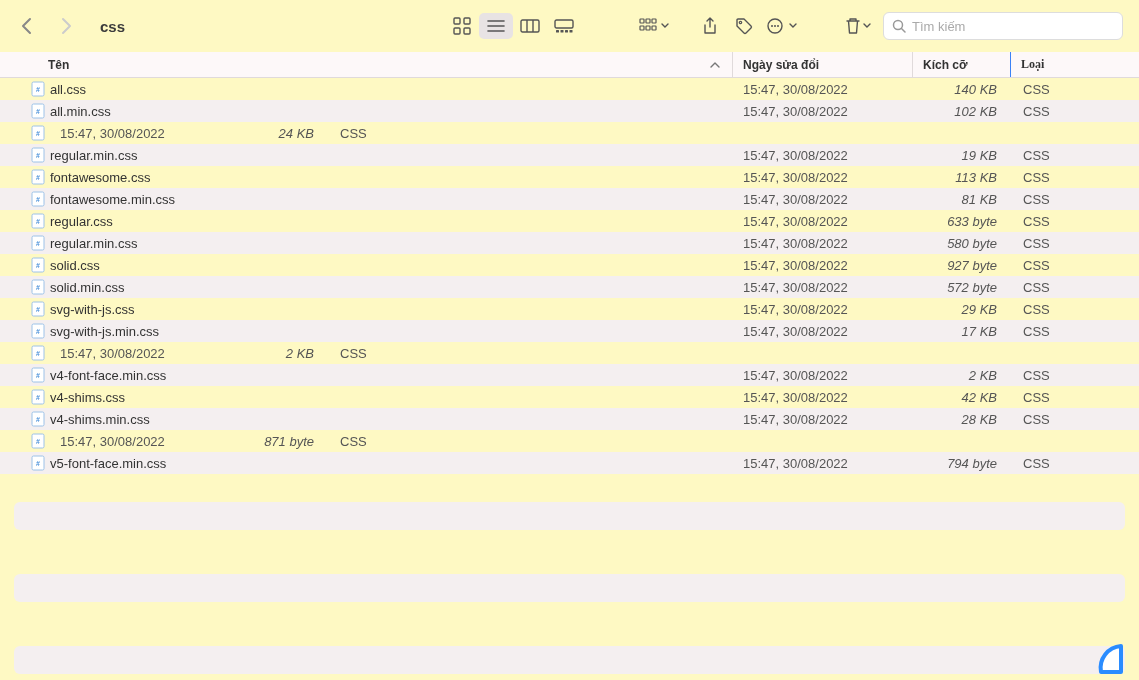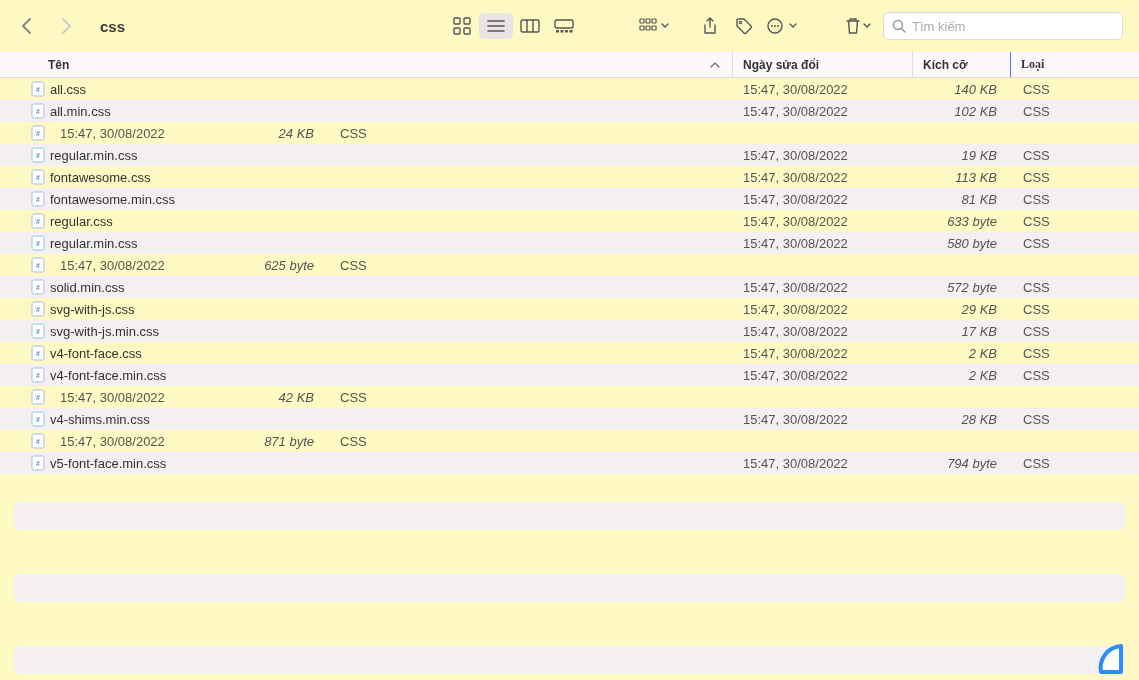--- a/index.html
+++ b/index.html
@@ -399,22 +399,23 @@
         <span class="file-size">580 byte</span>
         <span class="file-kind">CSS</span>
       </div>
       <div class="file-row">
         <span class="file-icon">
           <svg width="16" height="16" viewBox="0 0 16 16">
             <rect x="2" y="1" width="12" height="14" rx="1.5" fill="#fff" stroke="#9cc2e8" stroke-width="1"></rect>
             <text x="8" y="11" font-size="7" font-weight="bold" fill="#4a90d9" text-anchor="middle" font-family="Arial">#</text>
           </svg>
         </span>
-        <span class="file-date">15:47, 30/08/2022</span>
-        <span class="file-size">625 byte</span>
+        <span class="file-name">solid.css</span>
+        <span class="file-date">15:47, 30/08/2022</span>
+        <span class="file-size">927 byte</span>
         <span class="file-kind">CSS</span>
       </div>
       <div class="file-row">
         <span class="file-icon">
           <svg width="16" height="16" viewBox="0 0 16 16">
             <rect x="2" y="1" width="12" height="14" rx="1.5" fill="#fff" stroke="#9cc2e8" stroke-width="1"></rect>
             <text x="8" y="11" font-size="7" font-weight="bold" fill="#4a90d9" text-anchor="middle" font-family="Arial">#</text>
           </svg>
         </span>
         <span class="file-name">solid.min.css</span>
@@ -446,21 +447,20 @@
         <span class="file-size">17 KB</span>
         <span class="file-kind">CSS</span>
       </div>
       <div class="file-row">
         <span class="file-icon">
           <svg width="16" height="16" viewBox="0 0 16 16">
             <rect x="2" y="1" width="12" height="14" rx="1.5" fill="#fff" stroke="#9cc2e8" stroke-width="1"></rect>
             <text x="8" y="11" font-size="7" font-weight="bold" fill="#4a90d9" text-anchor="middle" font-family="Arial">#</text>
           </svg>
         </span>
-        <span class="file-name">v4-font-face.css</span>
         <span class="file-date">15:47, 30/08/2022</span>
         <span class="file-size">2 KB</span>
         <span class="file-kind">CSS</span>
       </div>
       <div class="file-row">
         <span class="file-icon">
           <svg width="16" height="16" viewBox="0 0 16 16">
             <rect x="2" y="1" width="12" height="14" rx="1.5" fill="#fff" stroke="#9cc2e8" stroke-width="1"></rect>
             <text x="8" y="11" font-size="7" font-weight="bold" fill="#4a90d9" text-anchor="middle" font-family="Arial">#</text>
           </svg>
@@ -470,20 +470,21 @@
         <span class="file-size">2 KB</span>
         <span class="file-kind">CSS</span>
       </div>
       <div class="file-row">
         <span class="file-icon">
           <svg width="16" height="16" viewBox="0 0 16 16">
             <rect x="2" y="1" width="12" height="14" rx="1.5" fill="#fff" stroke="#9cc2e8" stroke-width="1"></rect>
             <text x="8" y="11" font-size="7" font-weight="bold" fill="#4a90d9" text-anchor="middle" font-family="Arial">#</text>
           </svg>
         </span>
+        <span class="file-name">v4-shims.css</span>
         <span class="file-date">15:47, 30/08/2022</span>
         <span class="file-size">42 KB</span>
         <span class="file-kind">CSS</span>
       </div>
       <div class="file-row">
         <span class="file-icon">
           <svg width="16" height="16" viewBox="0 0 16 16">
             <rect x="2" y="1" width="12" height="14" rx="1.5" fill="#fff" stroke="#9cc2e8" stroke-width="1"></rect>
             <text x="8" y="11" font-size="7" font-weight="bold" fill="#4a90d9" text-anchor="middle" font-family="Arial">#</text>
           </svg>

